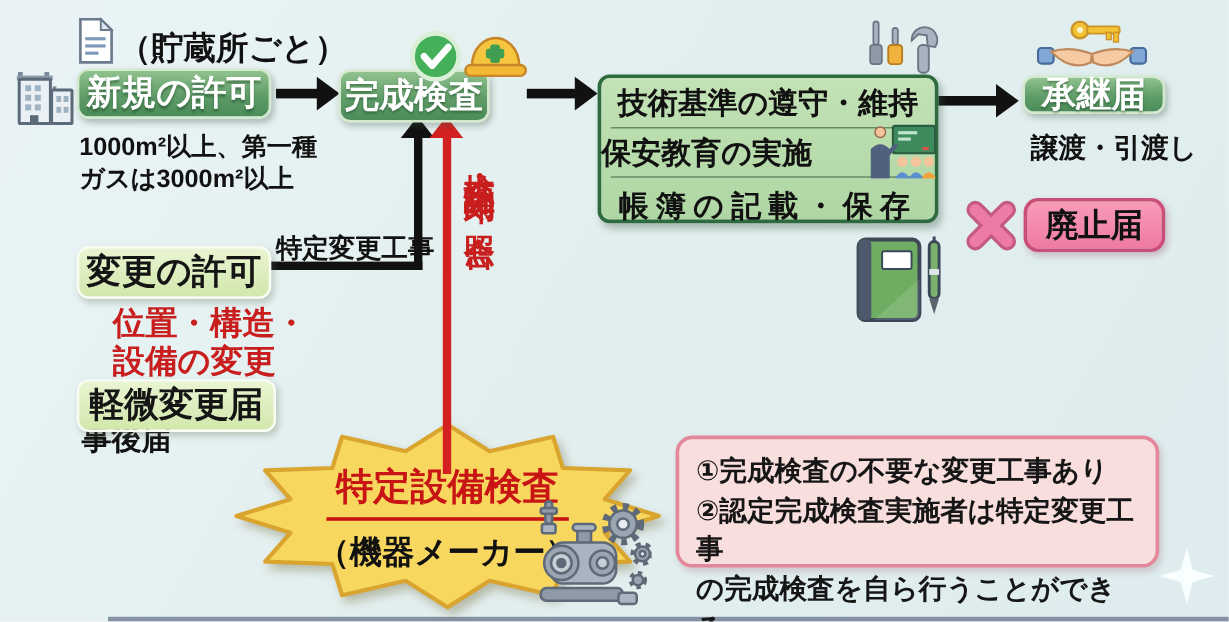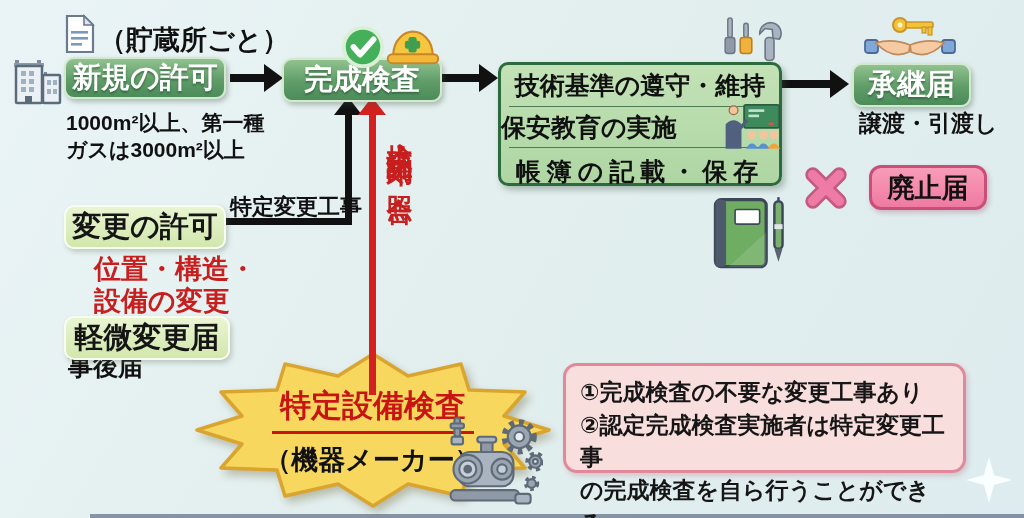--- a/index.html
+++ b/index.html
@@ -49,21 +49,21 @@
   .duty-div { height:1px; background:#4d7c55; margin:0 8px; }
   .pink-note {
     background:#f9dede; border:3px solid #e3889a; border-radius:14px;
     color:#161616; font-weight:bold; font-size:23px; line-height:1.42;
     padding:10px 14px; box-shadow:2px 3px 5px rgba(150,90,100,.25); z-index:5;
   }
   .abolition {
     display:flex; align-items:center; justify-content:center;
     background:linear-gradient(#f89cb8 0%,#ef7aa2 100%);
     border:3px solid #c94f79; border-radius:12px;
-    color:#111; font-weight:bold; box-shadow:2px 3px 5px rgba(150,70,100,.3); z-index:5;margin-left:16px;
+    color:#111; font-weight:bold; box-shadow:2px 3px 5px rgba(150,70,100,.3); z-index:5;
   }
   .sparkle {
     background:#fbffff; opacity:.92;
     clip-path:polygon(50% 0%,61% 39%,100% 50%,61% 61%,50% 100%,39% 61%,0% 50%,39% 39%);
     z-index:3;
   }
   .bottom-bar { background:#3b4766; opacity:.55; z-index:2; }
   svg { display:block; }
 </style>
 </head>
@@ -108,21 +108,21 @@
 </div>
 
 <div class="abs note-text" style="left:66px;top:110px;font-size:21px;">
   <div>1000m²以上、第一種</div>
   <div>ガスは3000m²以上</div>
 </div>
 
 <div class="abs hline" style="left:230px;top:74px;width:36px;"></div>
 <div class="abs arrowhead-r" style="left:264px;top:64px;"></div>
 
-<div class="abs gbox" style="left:282px;top:58px;width:160px;height:44px;font-size:29px;">
+<div class="abs gbox" style="left:282px;top:58px;width:126px;height:44px;font-size:29px;">
   <span>完成検査</span>
 </div>
 
 <div class="abs" style="left:340px;top:24px;width:46px;height:46px;z-index:6;">
   <svg width="46" height="46" viewBox="0 0 48 48">
     <circle cx="24" cy="24" r="20" fill="#44b05a" stroke="#d9efd6" stroke-width="4"></circle>
     <path d="M14 24 l7 8 l14 -16" stroke="#ffffff" stroke-width="6" fill="none" stroke-linecap="round" stroke-linejoin="round"></path>
   </svg>
 </div>
 
@@ -190,21 +190,21 @@
     <rect x="42" y="8" width="27" height="6" rx="2" fill="#f3c235" stroke="#c9952b" stroke-width="1.6"></rect>
     <rect x="58" y="13" width="4" height="6" fill="#f3c235" stroke="#c9952b" stroke-width="1.2"></rect>
     <rect x="64" y="13" width="4" height="8" fill="#f3c235" stroke="#c9952b" stroke-width="1.2"></rect>
     <rect x="1" y="26" width="13" height="13" rx="3" fill="#7fa8d9" stroke="#4a6b9a" stroke-width="1.8"></rect>
     <path d="M12 29 Q28 46 45 38 L46 31 Q28 24 12 29 Z" fill="#f6cba4" stroke="#bf8a5c" stroke-width="1.8"></path>
     <rect x="78" y="26" width="13" height="13" rx="3" fill="#7fa8d9" stroke="#4a6b9a" stroke-width="1.8"></rect>
     <path d="M80 29 Q64 46 47 38 L46 31 Q64 24 80 29 Z" fill="#f6cba4" stroke="#bf8a5c" stroke-width="1.8"></path>
   </svg>
 </div>
 
-<div class="abs gbox" style="left:852px;top:63px;width:119px;height:44px;font-size:29px;">
+<div class="abs gbox" style="left:852px;top:63px;width:119px;height:32px;font-size:29px;">
   <span>承継届</span>
 </div>
 
 <div class="abs note-text" style="left:859px;top:109px;font-size:23px;">譲渡・引渡し</div>
 
 <div class="abs" style="left:804px;top:166px;width:44px;height:44px;z-index:5;">
   <svg width="44" height="44" viewBox="0 0 50 50">
     <path d="M10 10 L40 40 M40 10 L10 40" stroke="#c45a82" stroke-width="17" stroke-linecap="round"></path>
     <path d="M10 10 L40 40 M40 10 L10 40" stroke="#ee7ba5" stroke-width="11" stroke-linecap="round"></path>
   </svg>

